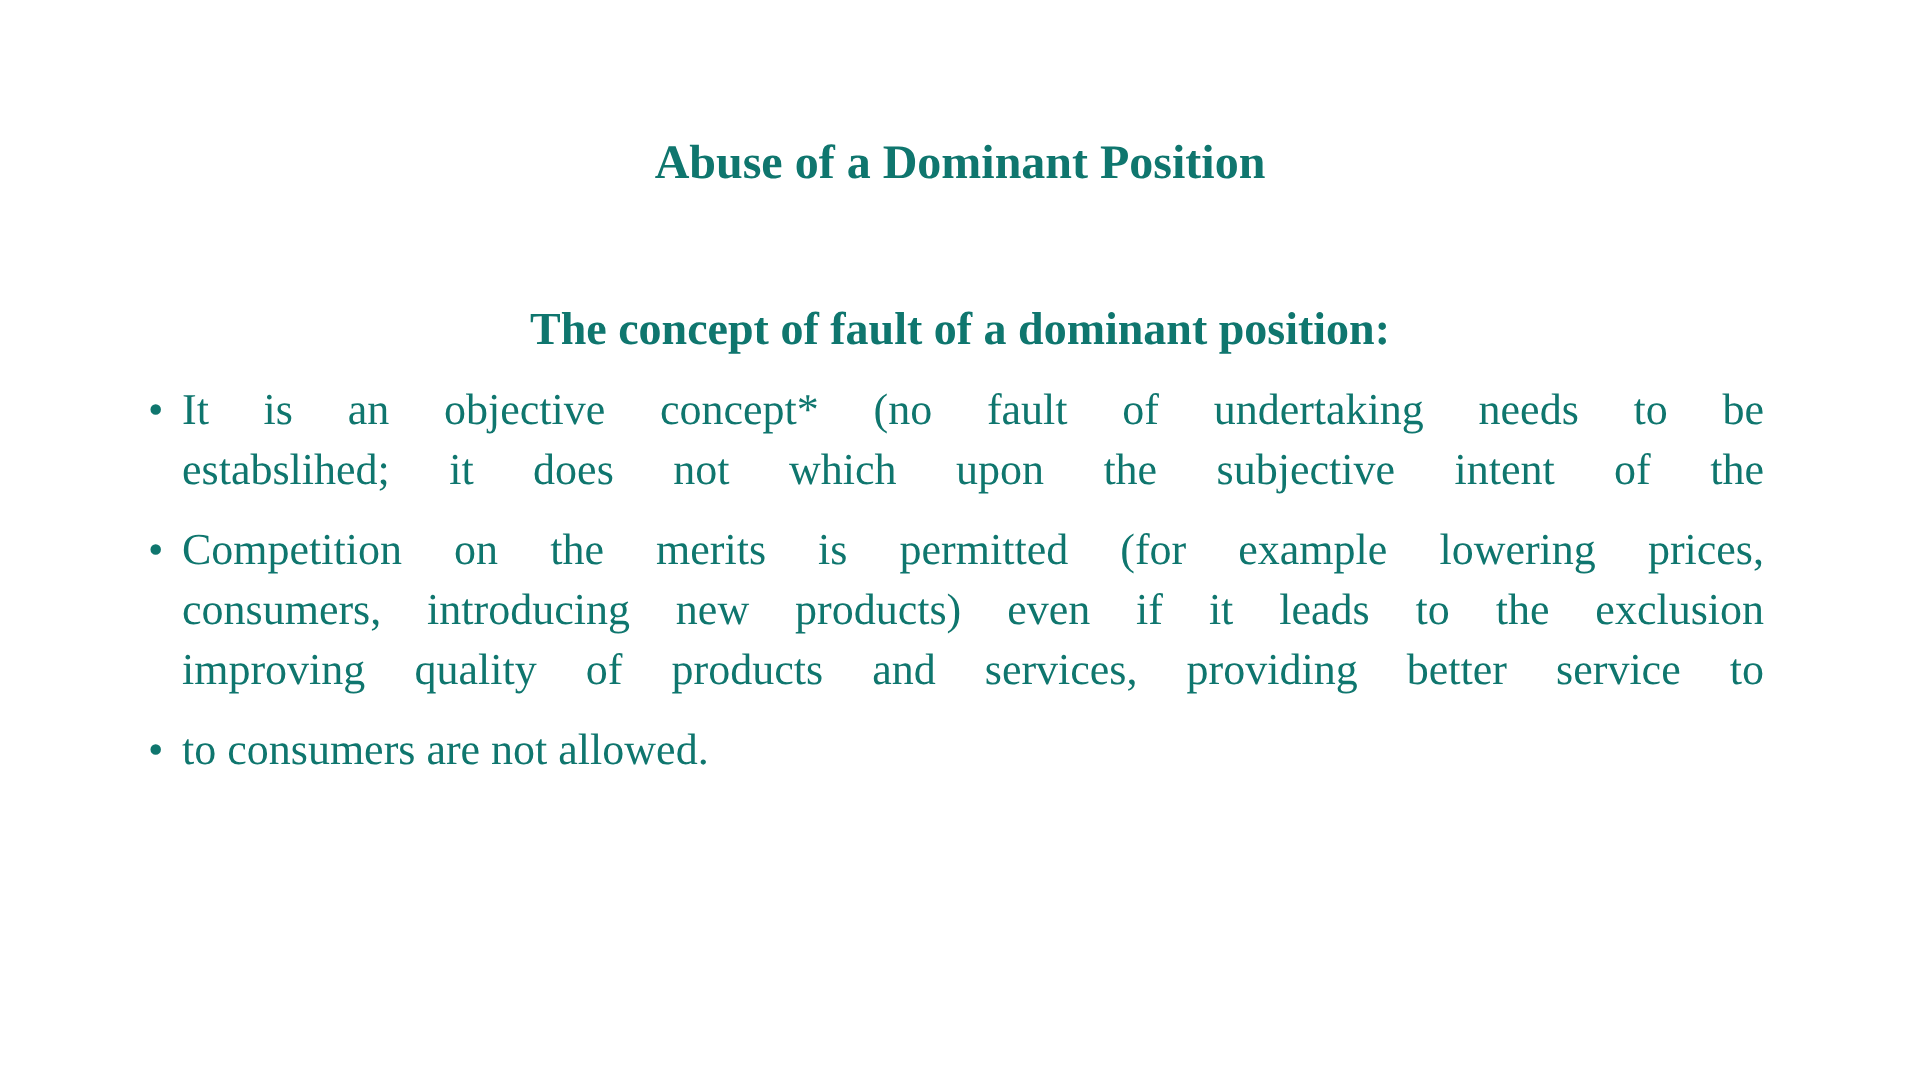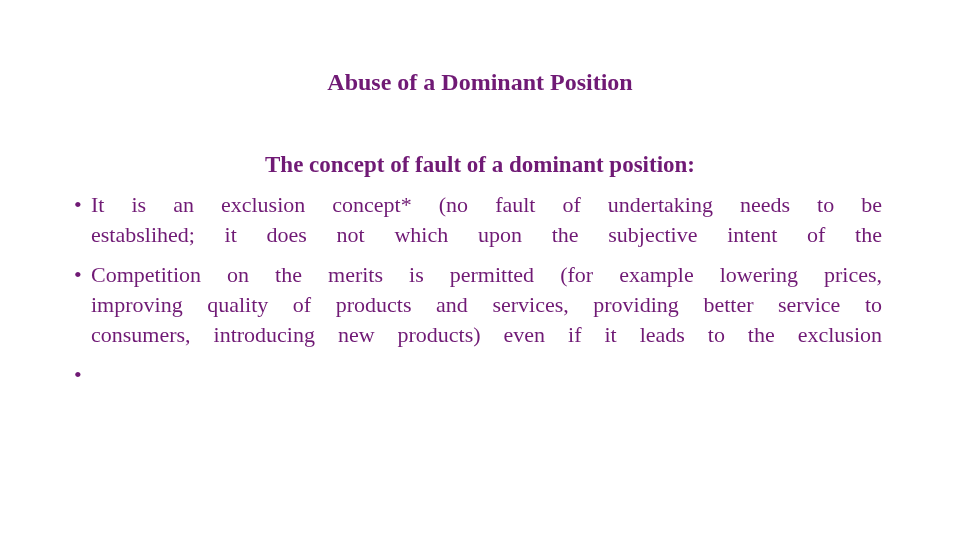--- a/index.html
+++ b/index.html
@@ -5,21 +5,21 @@
   html, body {
     margin: 0;
     padding: 0;
     background: #ffffff;
   }
   .slide {
     position: relative;
     width: 960px;
     height: 540px;
     background: #ffffff;
-    color: #701a75;
+    color: #0f766e;
     font-family: "Liberation Serif", "DejaVu Serif", serif;
     overflow: hidden;
   }
   .title {
     margin: 0;
     padding-top: 68px;
     text-align: center;
     font-size: 24px;
     line-height: 28px;
     font-weight: bold;
@@ -66,29 +66,30 @@
 <div class="slide">
 
   <h1 class="title">Abuse of a Dominant Position</h1>
 
   <h2 class="subtitle">The concept of fault of a dominant position:</h2>
 
   <div class="body">
 
     <div class="bullet">
       <span class="marker">•</span>
-      <div class="line jall">It is an exclusion concept* (no fault of undertaking needs to be</div>
+      <div class="line jall">It is an objective concept* (no fault of undertaking needs to be</div>
       <div class="line jall">estabslihed; it does not which upon the subjective intent of the</div>
     </div>
 
     <div class="bullet">
       <span class="marker">•</span>
       <div class="line jall">Competition on the merits is permitted (for example lowering prices,</div>
+      <div class="line jall">consumers, introducing new products) even if it leads to the exclusion</div>
       <div class="line jall">improving quality of products and services, providing better service to</div>
-      <div class="line jall">consumers, introducing new products) even if it leads to the exclusion</div>
     </div>
 
     <div class="bullet">
       <span class="marker">•</span>
+      <div class="line">to consumers are not allowed.</div>
     </div>
 
   </div>
 </div>
 
 </body></html>

